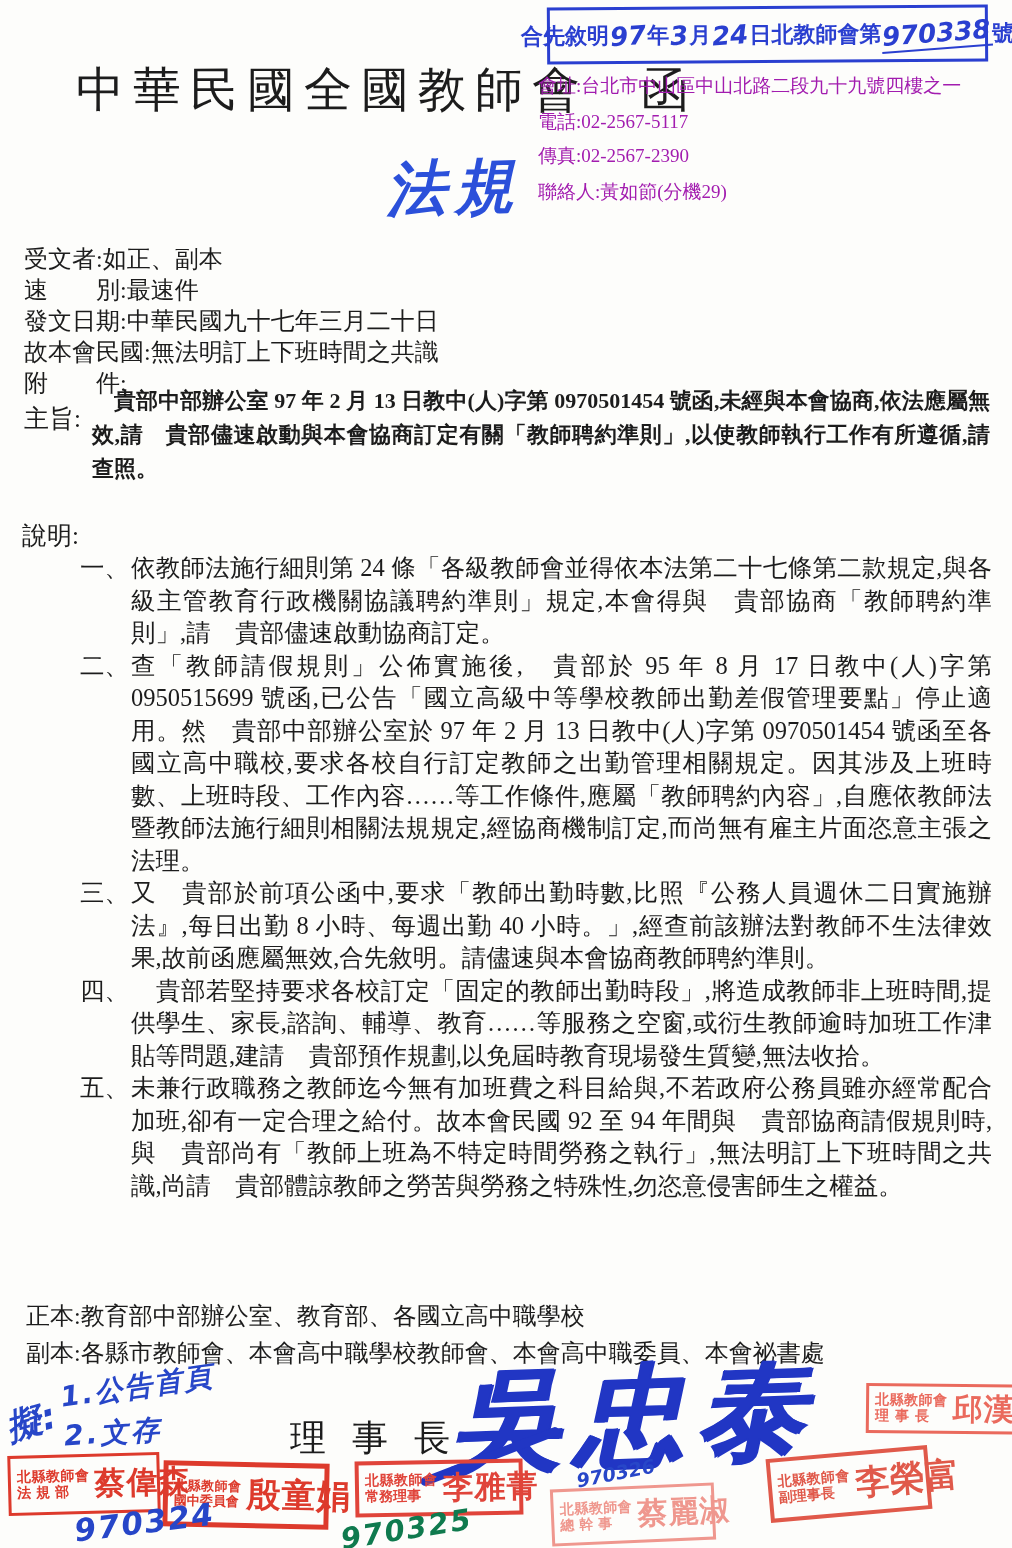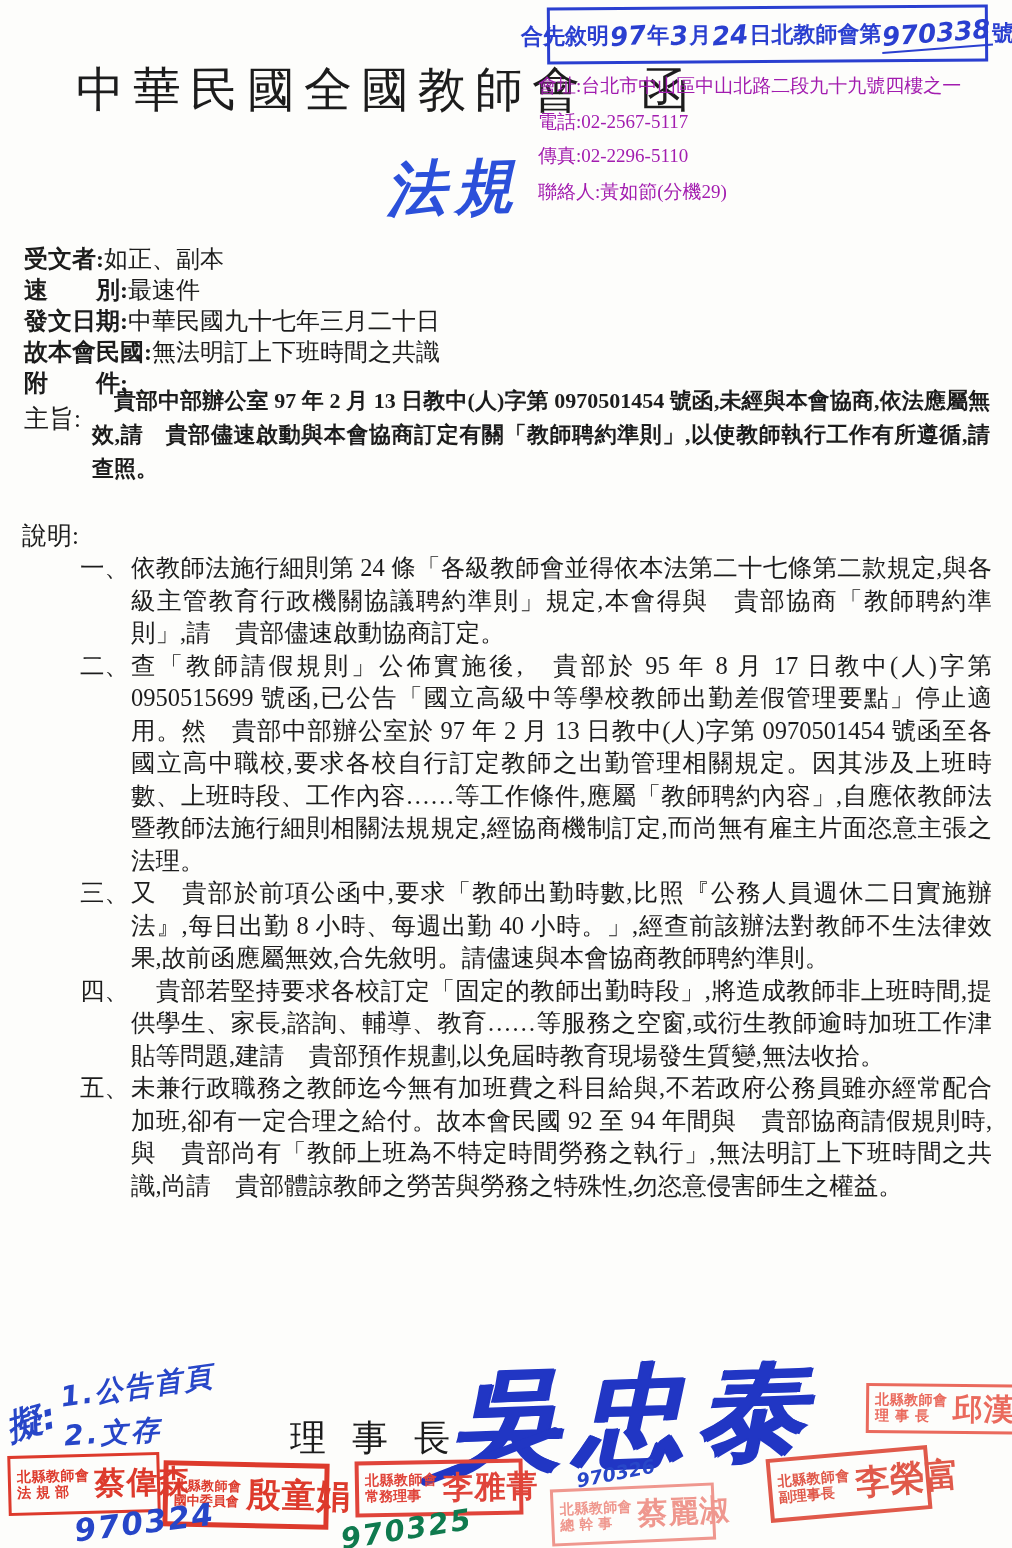--- a/index.html
+++ b/index.html
@@ -40,21 +40,21 @@
   .law-tag{
     position:absolute; left:386px; top:148px;
     font-size:60px; font-weight:bold; font-style:italic;
     color:#2b50da; letter-spacing:8px;
     transform:rotate(-2deg);
     font-family:"DejaVu Serif", serif;
   }
   
   .meta{ position:absolute; left:24px; top:243px; font-size:24px; }
   .meta .row{ height:31px; white-space:nowrap; }
-  .meta .lbl{ display:inline-block;font-weight:bold; }
+  .meta .lbl{ display:inline-block; }
   
   .subject-lbl{ position:absolute; left:24px; top:402px; font-size:25px; }
   .subject{
     position:absolute; left:92px; top:384px; width:898px;
     font-size:22px; line-height:34px; text-align:justify; text-indent:22px;font-weight:bold;
   }
   .explain-lbl{ position:absolute; left:22px; top:519px; font-size:25px;font-family:Liberation Serif, serif; }
   
   .items{ position:absolute; left:80px; top:552px; width:912px;
           font-size:24.5px; line-height:32.5px; }
@@ -133,21 +133,21 @@
     <span>月</span>
     <span class="hand">24</span>
     <span>日北教師會第</span>
     <span class="hand num">970338</span>
     <span>號</span>
   </div>
 
   <div class="contact">
     <div class="c1">會址:台北市中山區中山北路二段九十九號四樓之一</div>
     <div class="c2">電話:02-2567-5117</div>
-    <div class="c3">傳真:02-2296-5110</div>
+    <div class="c3">傳真:02-2567-2390</div>
     <div class="c4">聯絡人:黃如節(分機29)</div>
   </div>
 
   <div class="law-tag hand-ink">法規</div>
 
   <div class="meta">
     <div class="row">
       <span class="lbl">受文者:</span><span>如正、副本</span>
     </div>
     <div class="row">
@@ -184,20 +184,28 @@
     <div class="item">
       <span class="no">四、</span>
       <span class="txt">　貴部若堅持要求各校訂定「固定的教師出勤時段」,將造成教師非上班時間,提供學生、家長,諮詢、輔導、教育……等服務之空窗,或衍生教師逾時加班工作津貼等問題,建請　貴部預作規劃,以免屆時教育現場發生質變,無法收拾。</span>
     </div>
     <div class="item">
       <span class="no">五、</span>
       <span class="txt">未兼行政職務之教師迄今無有加班費之科目給與,不若政府公務員雖亦經常配合加班,卻有一定合理之給付。故本會民國 92 至 94 年間與　貴部協商請假規則時,與　貴部尚有「教師上班為不特定時間勞務之執行」,無法明訂上下班時間之共識,尚請　貴部體諒教師之勞苦與勞務之特殊性,勿恣意侵害師生之權益。</span>
     </div>
   </div>
 
+  <div class="dist">
+    <div>
+      <span>正本:</span><span>教育部中部辦公室、教育部、各國立高中職學校</span>
+    </div>
+    <div>
+      <span>副本:</span><span>各縣市教師會、本會高中職學校教師會、本會高中職委員、本會祕書處</span>
+    </div>
+  </div>
 
   <div class="draft-prefix hand-blue">擬:</div>
   <div class="draft-l1 hand-blue">1.公告首頁</div>
   <div class="draft-l2 hand-blue">2.文存</div>
 
   <div class="chairman">理事長</div>
   <div class="signature">吳忠泰</div>
   <div class="sig-stroke"></div>
 
   <div class="stamp st-cai">

